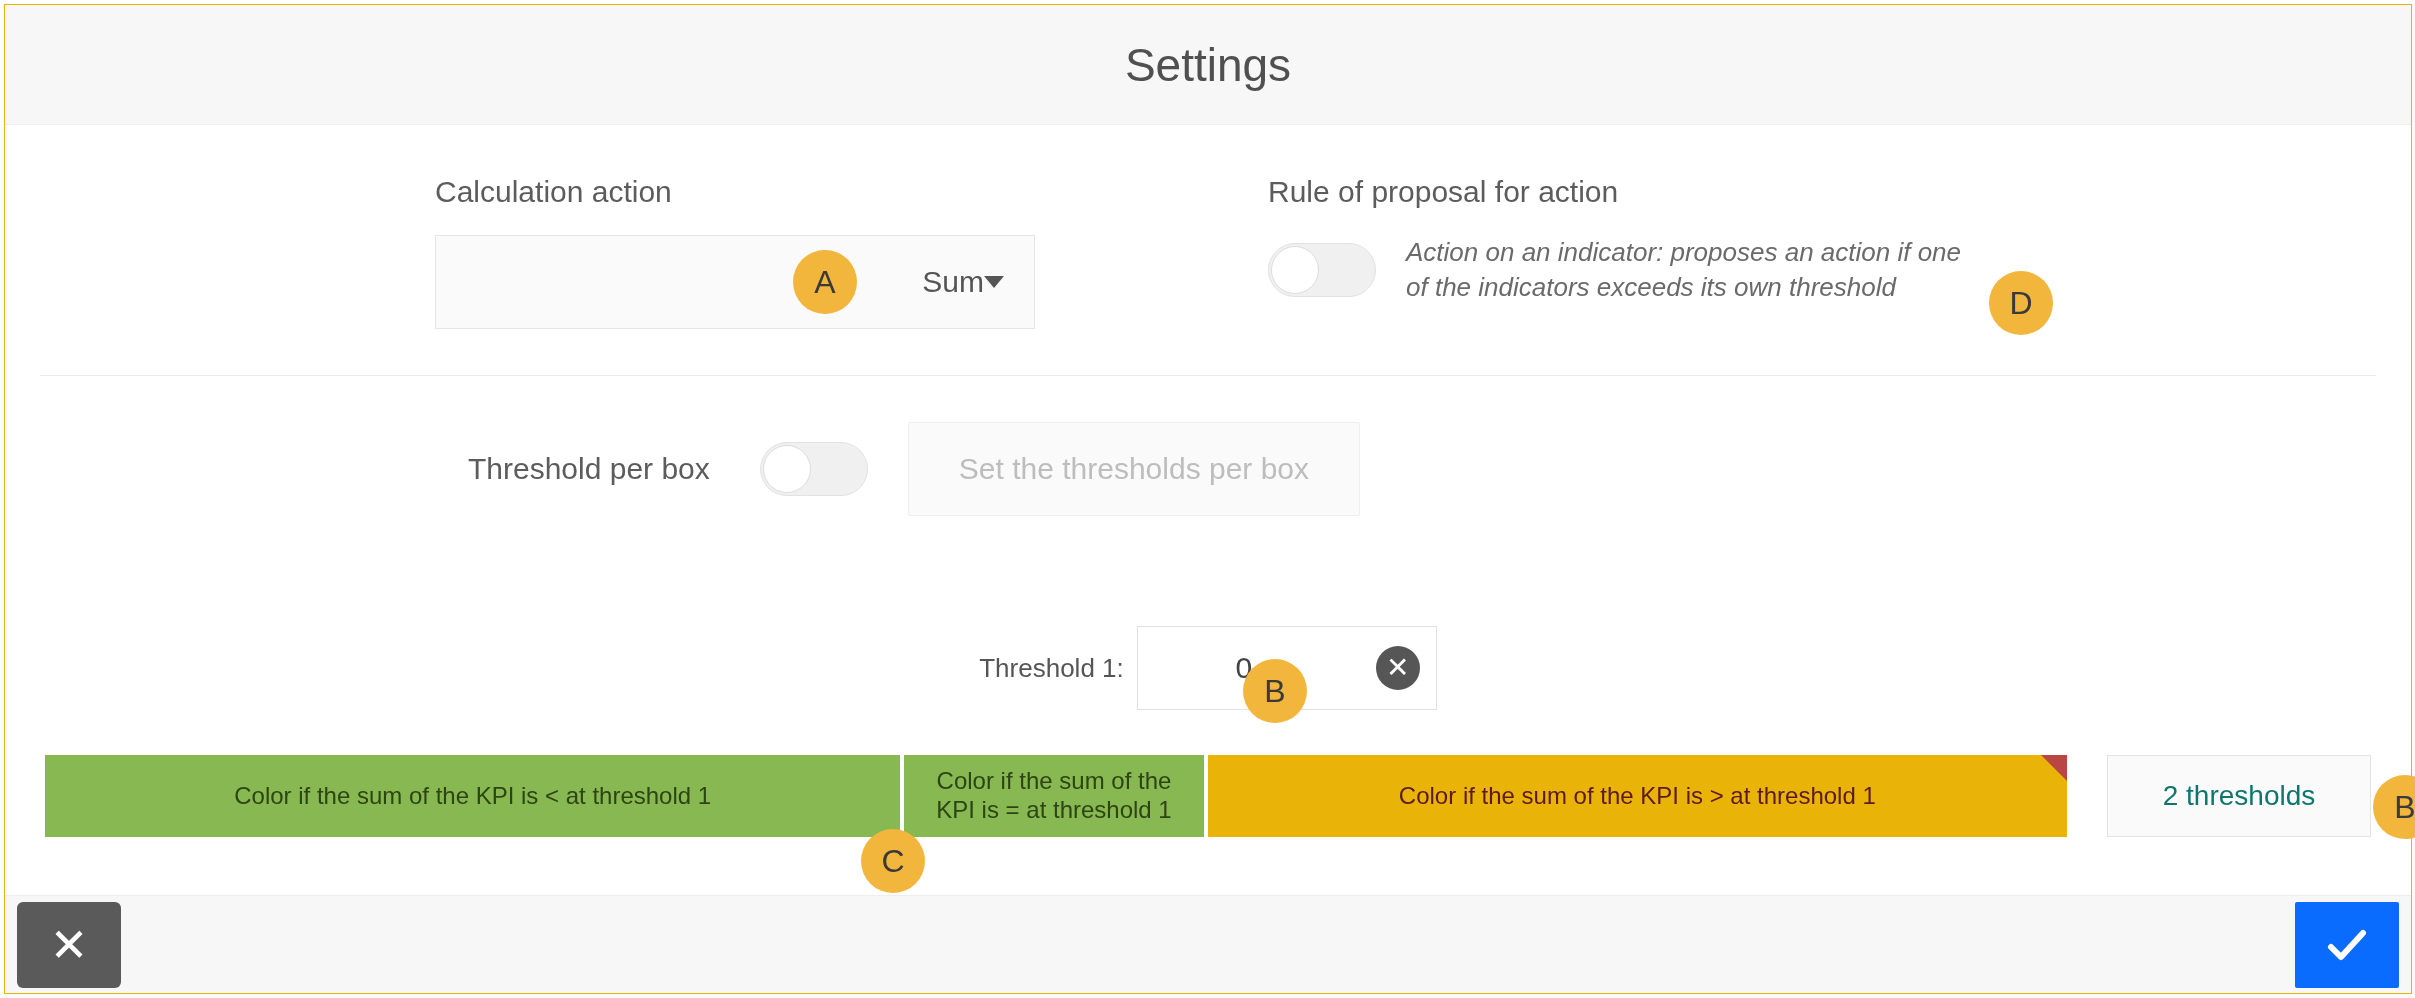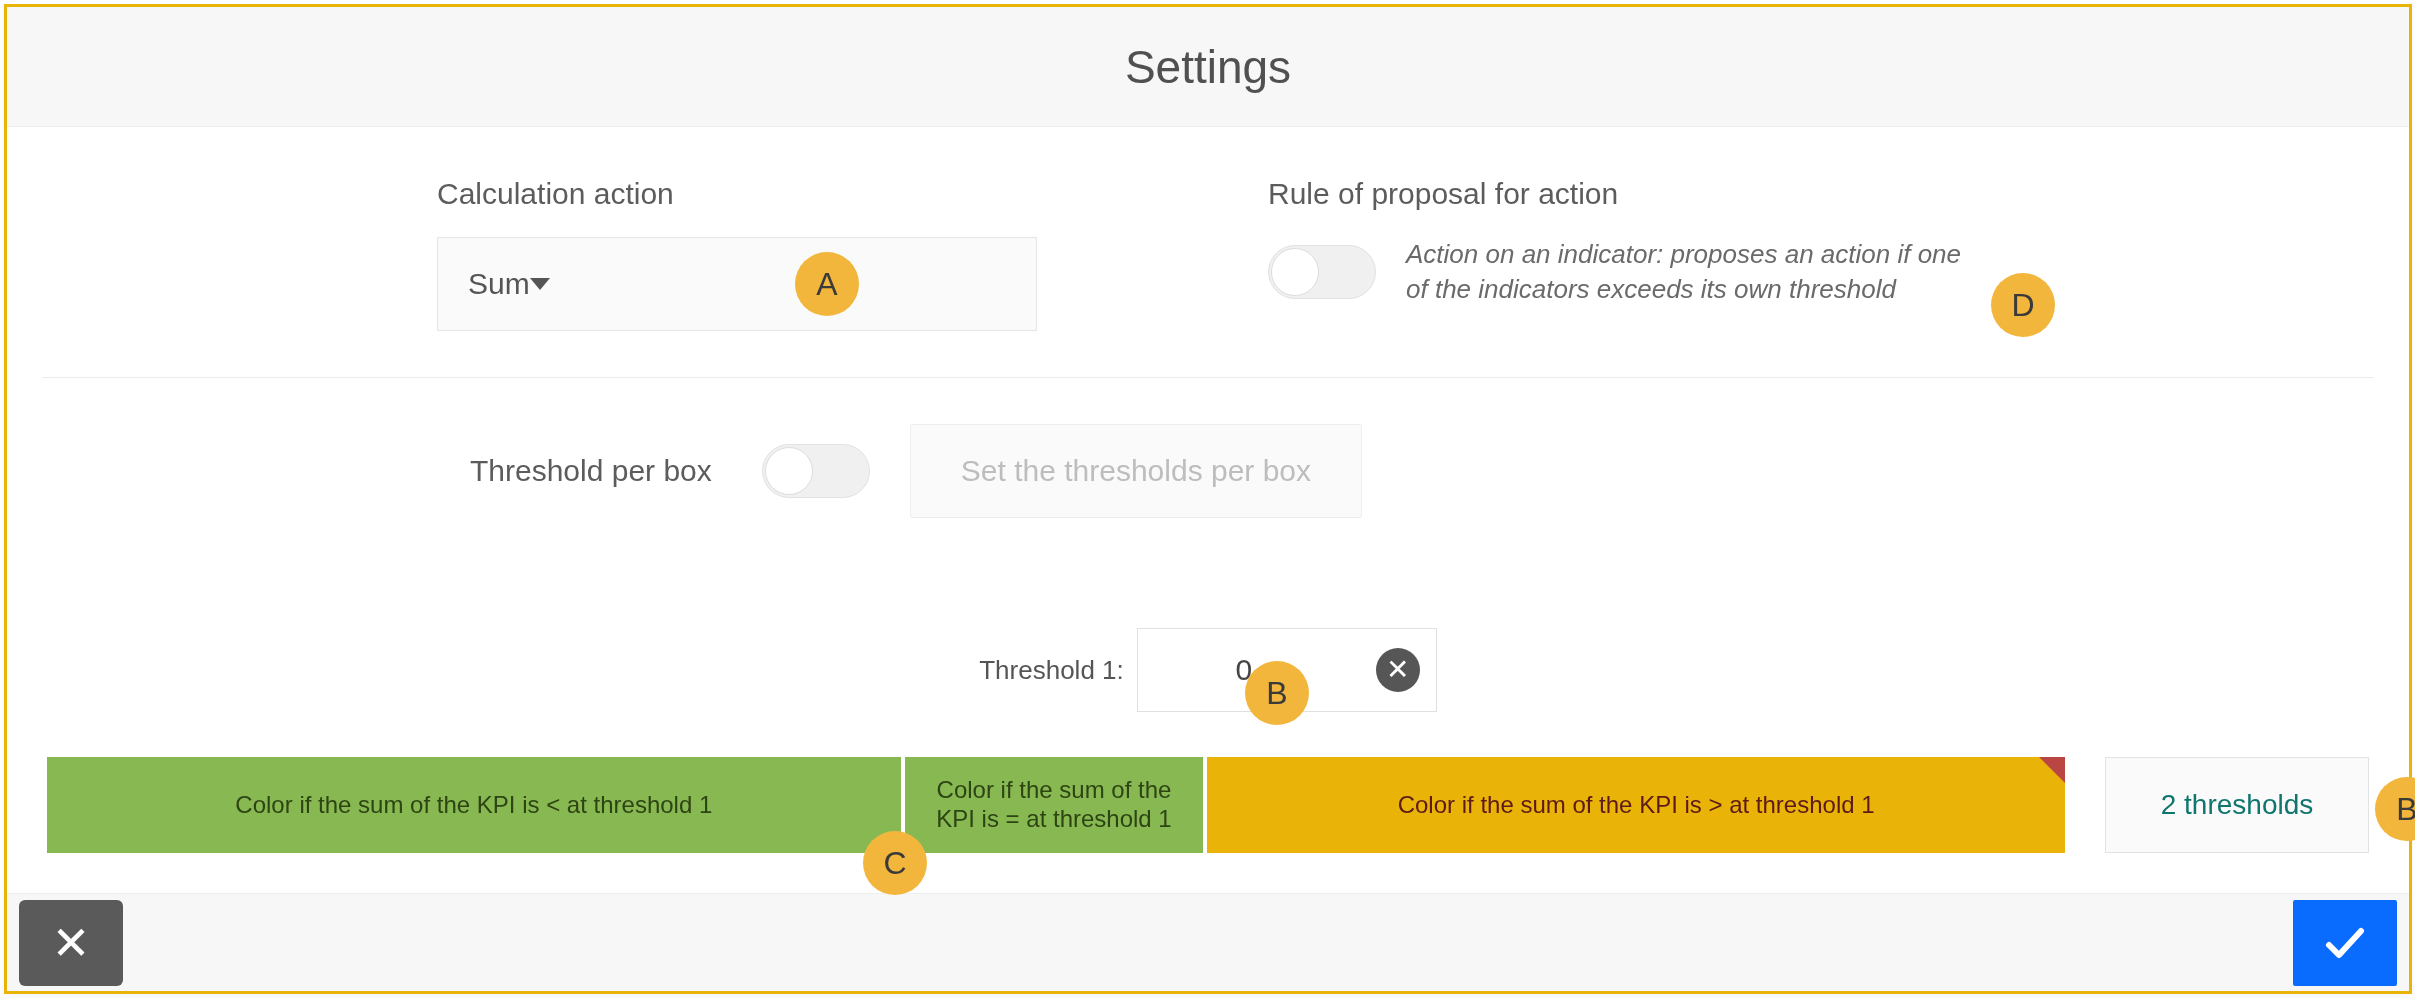--- a/index.html
+++ b/index.html
@@ -12,21 +12,21 @@
     width: 2415px;
     height: 998px;
     overflow: hidden;
   }
   .dialog {
     position: absolute;
     left: 4px; top: 4px;
     width: 2408px;
     height: 990px;
     background: #fff;
-    border: 3px solid #eab308;
+    border: 1px solid #eab308;
     box-shadow: 0 2px 6px rgba(0,0,0,0.05);
   }
   .dialog-header {
     width: 100%;
     height: 120px;
     background: #f7f7f7;
     border-bottom: 1px solid #eeeeee;
     display: flex;
     align-items: center;
     justify-content: center;
@@ -51,21 +51,21 @@
     margin-bottom: 26px;
     font-weight: 400;
   }
   .select {
     width: 600px;
     height: 94px;
     border: 1px solid #e5e5e5;
     background: #fafafa;
     display: flex;
     align-items: center;
-    justify-content: flex-start;
+    justify-content: flex-end;
     padding: 0 30px 0 30px;
     font-size: 30px;
     color: #555;
     cursor: pointer;
   }
   .select .caret {
     width: 0; height: 0;
     border-left: 10px solid transparent;
     border-right: 10px solid transparent;
     border-top: 12px solid #555;
@@ -161,21 +161,21 @@
     font-size: 28px;
     line-height: 1;
     cursor: pointer;
   }
   
   .bands-wrap {
     position: absolute;
     left: 40px;
     right: 40px;
     top: 750px;
-    height: 96px;
+    height: 82px;
     display: flex;
     gap: 40px;
     align-items: stretch;
   }
   .bands { flex: 1; display: flex; }
   .band {
     display: flex;
     align-items: center;
     justify-content: center;
     font-size: 24px;

